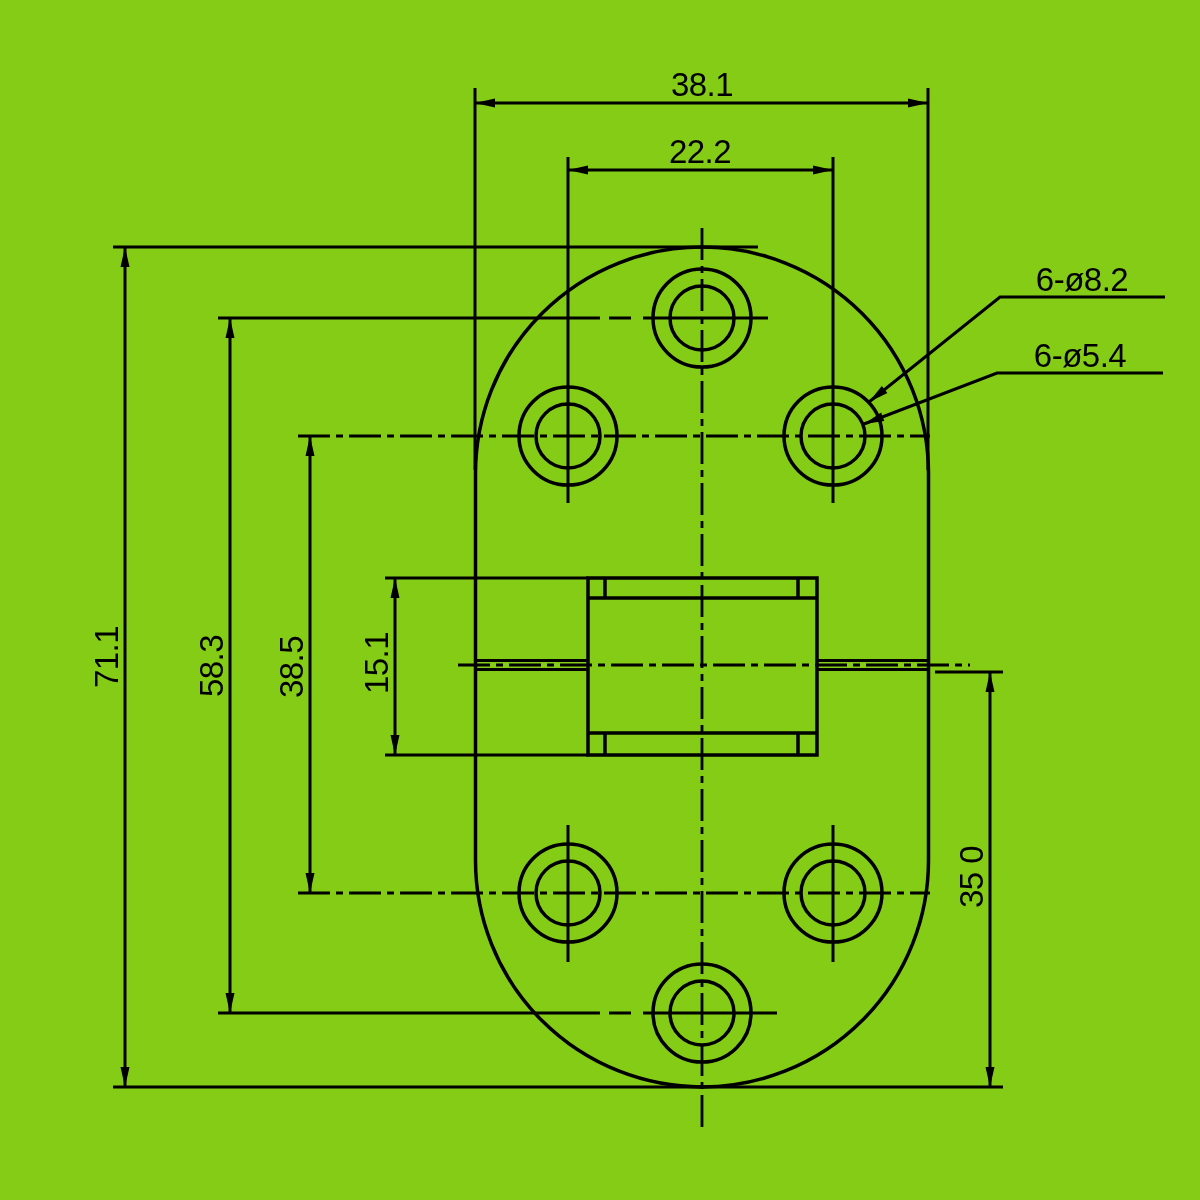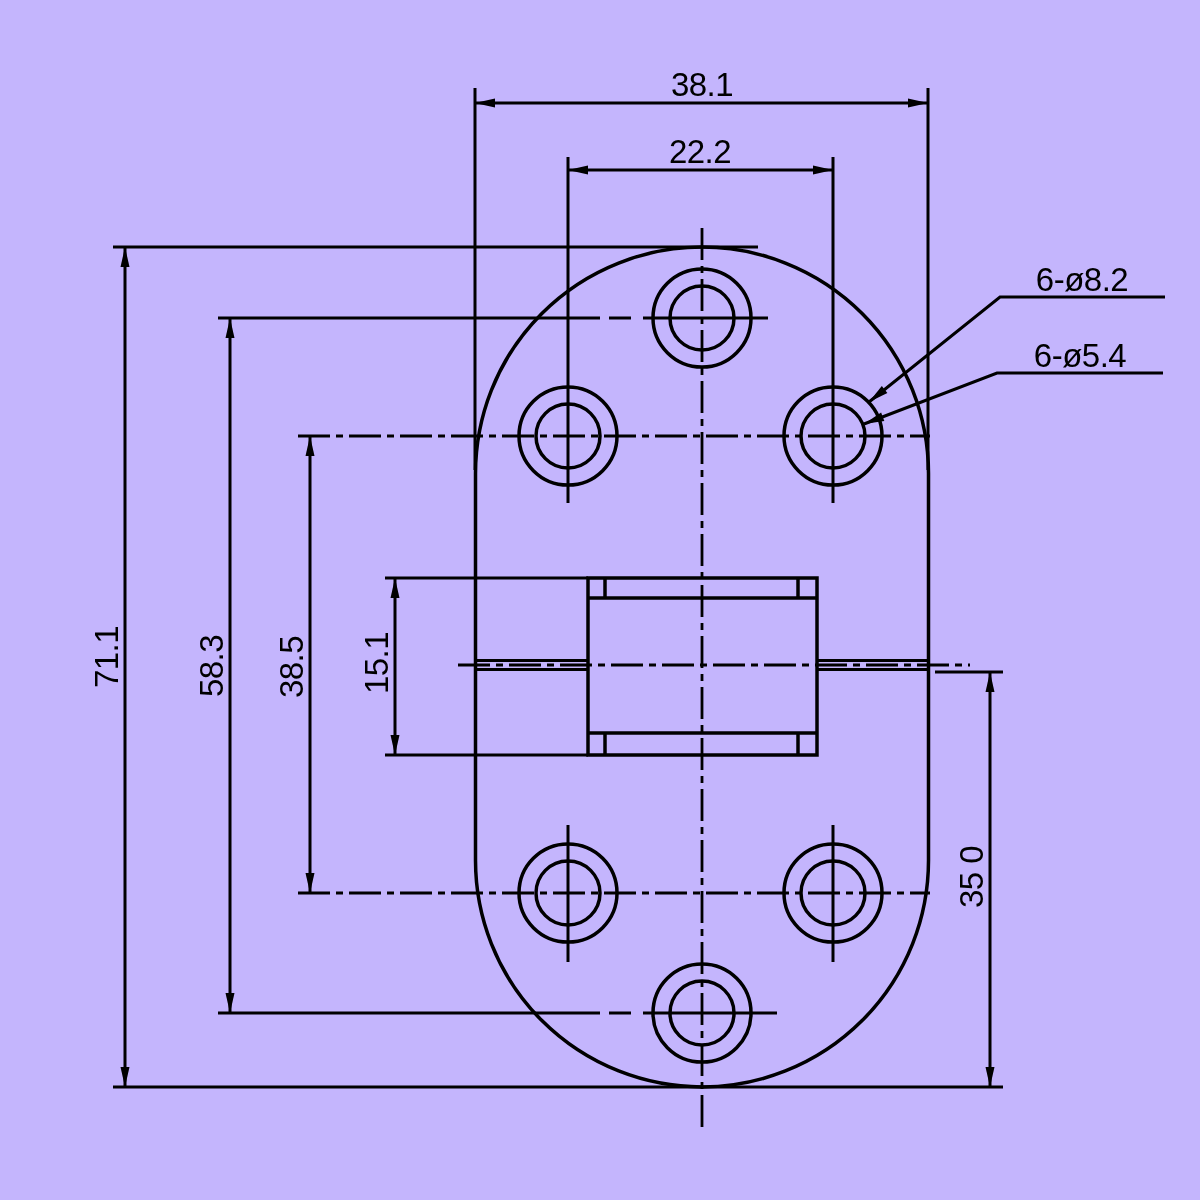--- a/index.html
+++ b/index.html
@@ -1,16 +1,16 @@
 <!DOCTYPE html>
 <html><head>
 <meta charset="utf-8">
 <style>
   html,body{margin:0;padding:0;background:#ffffff;}
-  .page{width:1200px;height:1200px;background:#c4b5fd;position:relative;overflow:hidden;}
+  .page{width:1200px;height:1200px;background:#84cc16;position:relative;overflow:hidden;}
   svg{display:block;}
   .g  {stroke:#000000;stroke-width:3.5;fill:none;stroke-linecap:butt;}
   .d  {stroke:#000000;stroke-width:3;fill:none;stroke-linecap:butt;}
   .cl {stroke:#000000;stroke-width:2.8;fill:none;stroke-dasharray:32 6 7 6;}
   .ar {fill:#000000;stroke:none;}
   .lbl{font-family:"Liberation Sans",sans-serif;font-size:33px;fill:#000000;letter-spacing:-0.5px;}
 </style>
 </head>
 <body>
 

